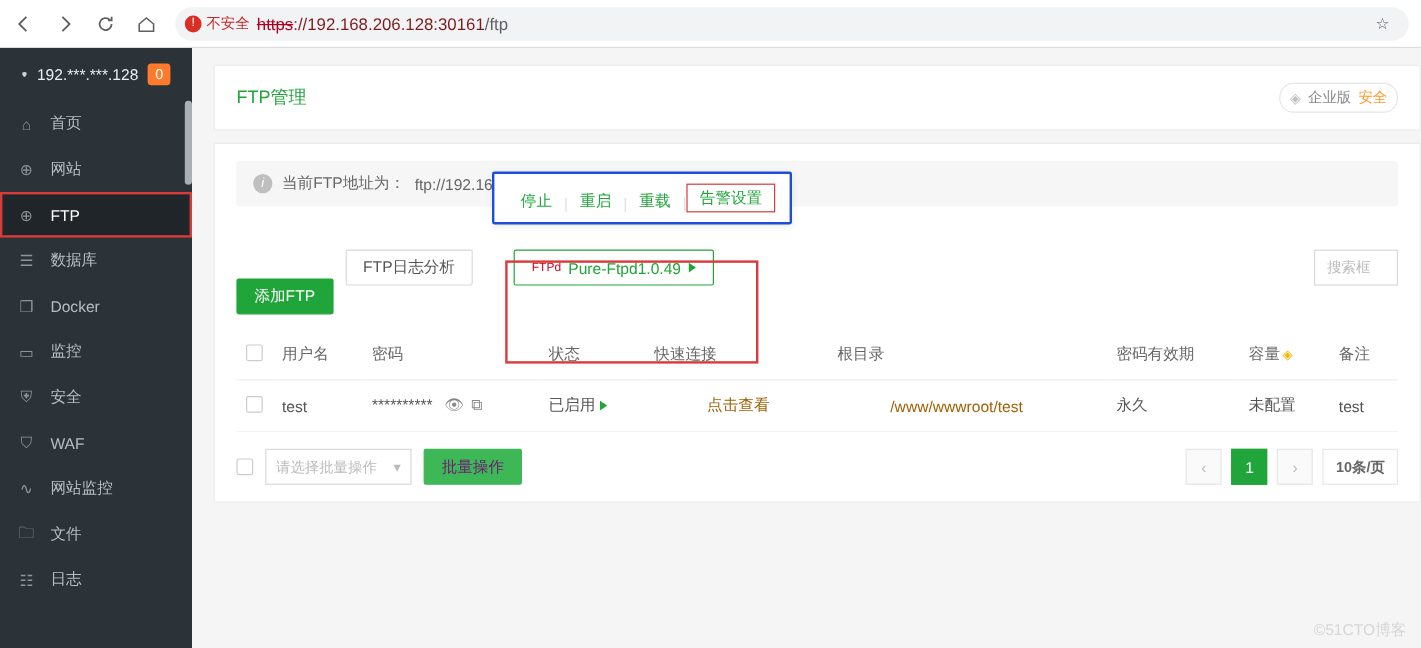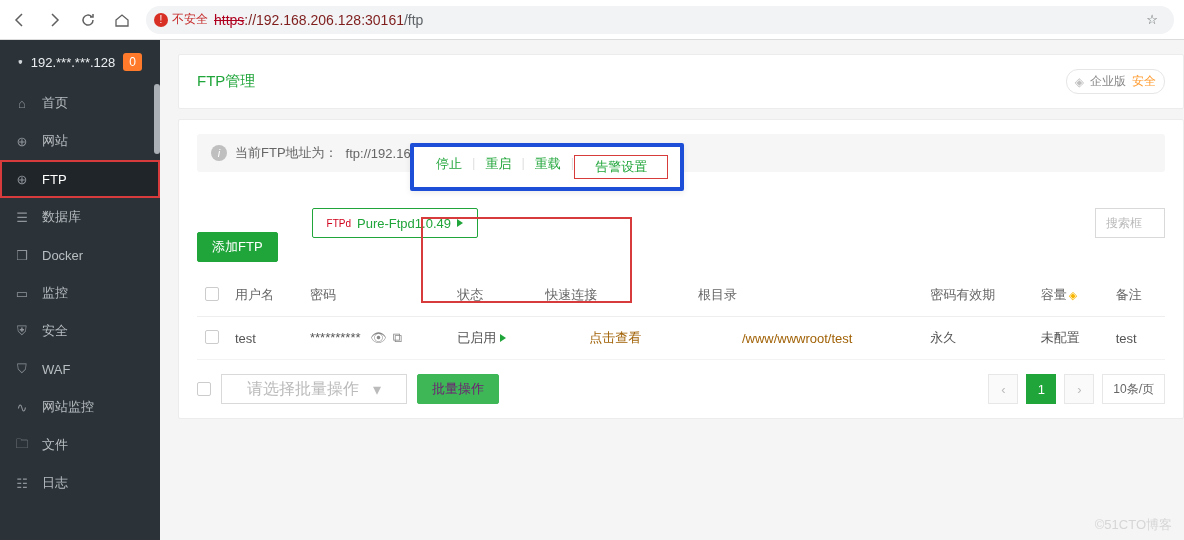--- a/index.html
+++ b/index.html
@@ -38,25 +38,25 @@
     .page-title { color: #20a53a; font-size: 15px; font-weight: 500; }
     .enterprise { margin-left: auto; display: flex; align-items: center; gap: 6px; color: #888; font-size: 12px; padding: 3px 8px; border: 1px solid #e6e6e6; border-radius: 12px; }
     .diamond { color: #bfbfbf; }
     .enterprise .upg { color: #ff9a2e; }
 
     .info-bar { background: #f6f6f6; border-radius: 3px; padding: 10px 14px; display: flex; align-items: center; gap: 8px; color: #666; margin-bottom: 12px; position: relative; }
     .info-i { width: 16px; height: 16px; border-radius: 50%; background: #bfbfbf; color: #fff; font-size: 11px; display: inline-flex; align-items: center; justify-content: center; font-style: italic; }
 
     .popover-wrap { position: relative; }
     .red-box1 { position: absolute; border: 2px solid #d83b3b; left: 242px; top: 97px; width: 211px; height: 86px; pointer-events: none; z-index: 5; }
-    .popover { position: absolute; background: #fff; border: 4px solid #1d4ed8; border-radius: 2px; box-shadow: 0 2px 6px rgba(0,0,0,.08); padding: 8px 12px; display: flex; align-items: flex-start; gap: 0; left: 250px; top: 103px; z-index: 4; }
+    .popover { position: absolute; background: #fff; border: 2px solid #1d4ed8; border-radius: 2px; box-shadow: 0 2px 6px rgba(0,0,0,.08); padding: 8px 12px; display: flex; align-items: flex-end; gap: 0; left: 250px; top: 103px; z-index: 4; }
     .popover .item { padding: 0 10px; cursor: pointer; font-size: 13px; }
     .popover .sep { color: #e1e1e1; }
     .popover .act { color: #20a53a; }
-    .popover .alarm { color: #20a53a; border: 1px solid #d83b3b; padding: 2px 20px; }
+    .popover .alarm { color: #20a53a; border: 1px solid #d83b3b; padding: 2px 10px; }
     .info-tail { color: #777; position: absolute; left: 440px; }
 
     .action-row { display: flex; align-items: center; gap: 10px; margin-bottom: 12px; }
     .btn { height: 30px; padding: 0 14px; border: 1px solid #d9d9d9; background: #fff; border-radius: 2px; cursor: pointer; font-size: 13px; color: #555; display: inline-flex; align-items: center; gap: 6px; }
     .btn.primary { background: #20a53a; border-color: #20a53a; color: #fff; margin-top: 48px; }
     .btn.soft { border-color: #20a53a; color: #20a53a; }
     .ftp-tag { font-size: 10px; color: #d0021b; }
     .play { width: 0; height: 0; border-left: 6px solid #20a53a; border-top: 4px solid transparent; border-bottom: 4px solid transparent; }
 
     .search-box { margin-left: auto; height: 30px; border: 1px solid #d9d9d9; padding: 0 10px; width: 70px; display: flex; align-items: center; color: #bbb; font-size: 12px; }
@@ -68,28 +68,28 @@
     .tbl tbody td { color: #555; border-bottom: 1px solid #f3f3f3; }
     .chk { width: 14px; height: 14px; border: 1px solid #ccc; border-radius: 2px; display: inline-block; }
     .green { color: #20a53a; }
     .orange { color: #f5a623; font-family: Liberation Serif, serif; }
     .link { color: #a16207; cursor: pointer; margin-left: 44px; }
     .pwd-icons { display: inline-flex; gap: 6px; color: #888; margin-left: 6px; }
     .eye, .copy { cursor: pointer; }
     .diamond2 { color: #f7b500; font-size: 11px; margin-left: 2px; }
 
     .footer-row { display: flex; align-items: center; gap: 10px; padding-top: 14px; }
-    .select { height: 30px; border: 1px solid #d9d9d9; padding: 0 25px; display: inline-flex; align-items: center; gap: 14px; color: #bbb; font-size: 16px; background: #fff; }
+    .select { height: 30px; border: 1px solid #d9d9d9; padding: 0 8px; display: inline-flex; align-items: center; gap: 14px; color: #bbb; font-size: 12px; background: #fff; }
     .select .caret { color: #bbb; }
     .btn.bold { background: #3eb756; border-color: #3eb756; color: #701a75; }
 
     .pager { margin-left: auto; display: flex; align-items: center; gap: 8px; }
     .pg-btn { width: 30px; height: 30px; border: 1px solid #e7e7e7; background: #fafafa; display: inline-flex; align-items: center; justify-content: center; color: #bbb; cursor: pointer; }
     .pg-btn.cur { background: #20a53a; border-color: #20a53a; color: #fff; }
-    .pg-select { height: 30px; border: 1px solid #e7e7e7; padding: 0 10px; display: inline-flex; align-items: center; color: #666; font-size: 12px; }
+    .pg-select { height: 30px; border: 1px solid #e7e7e7; padding: 0 10px; display: inline-flex; align-items: center; color: #666; font-size: 12px; font-weight: bold; }
 
     .watermark { position: absolute; right: 12px; bottom: 6px; color: #d6d6d6; font-size: 13px; }
   </style>
 </head>
 <body>
 
 <div class="browser-bar">
   <span class="nav-icon">
       <svg width="16" height="16" viewBox="0 0 16 16">
         <path d="M10 2 4 8l6 6" stroke="currentColor" stroke-width="1.5" fill="none"></path>
@@ -194,20 +194,21 @@
     <div class="panel popover-wrap">
       <div class="info-bar">
         <span class="info-i">i</span>
         <span>当前FTP地址为：</span>
         <span>ftp://192.168.206.128:21</span>
         <span class="info-tail">源)</span>
       </div>
 
       <div class="action-row">
         <button class="btn primary">添加FTP</button>
+        <button class="btn">FTP日志分析</button>
         <span style="width:14px"></span>
         <button class="btn soft">
           <span class="ftp-tag">FTPd</span>
           <span>Pure-Ftpd1.0.49</span>
           <span class="play"></span>
         </button>
         <div class="search-box">
             <span>搜索框</span>
           </div>
       </div>

